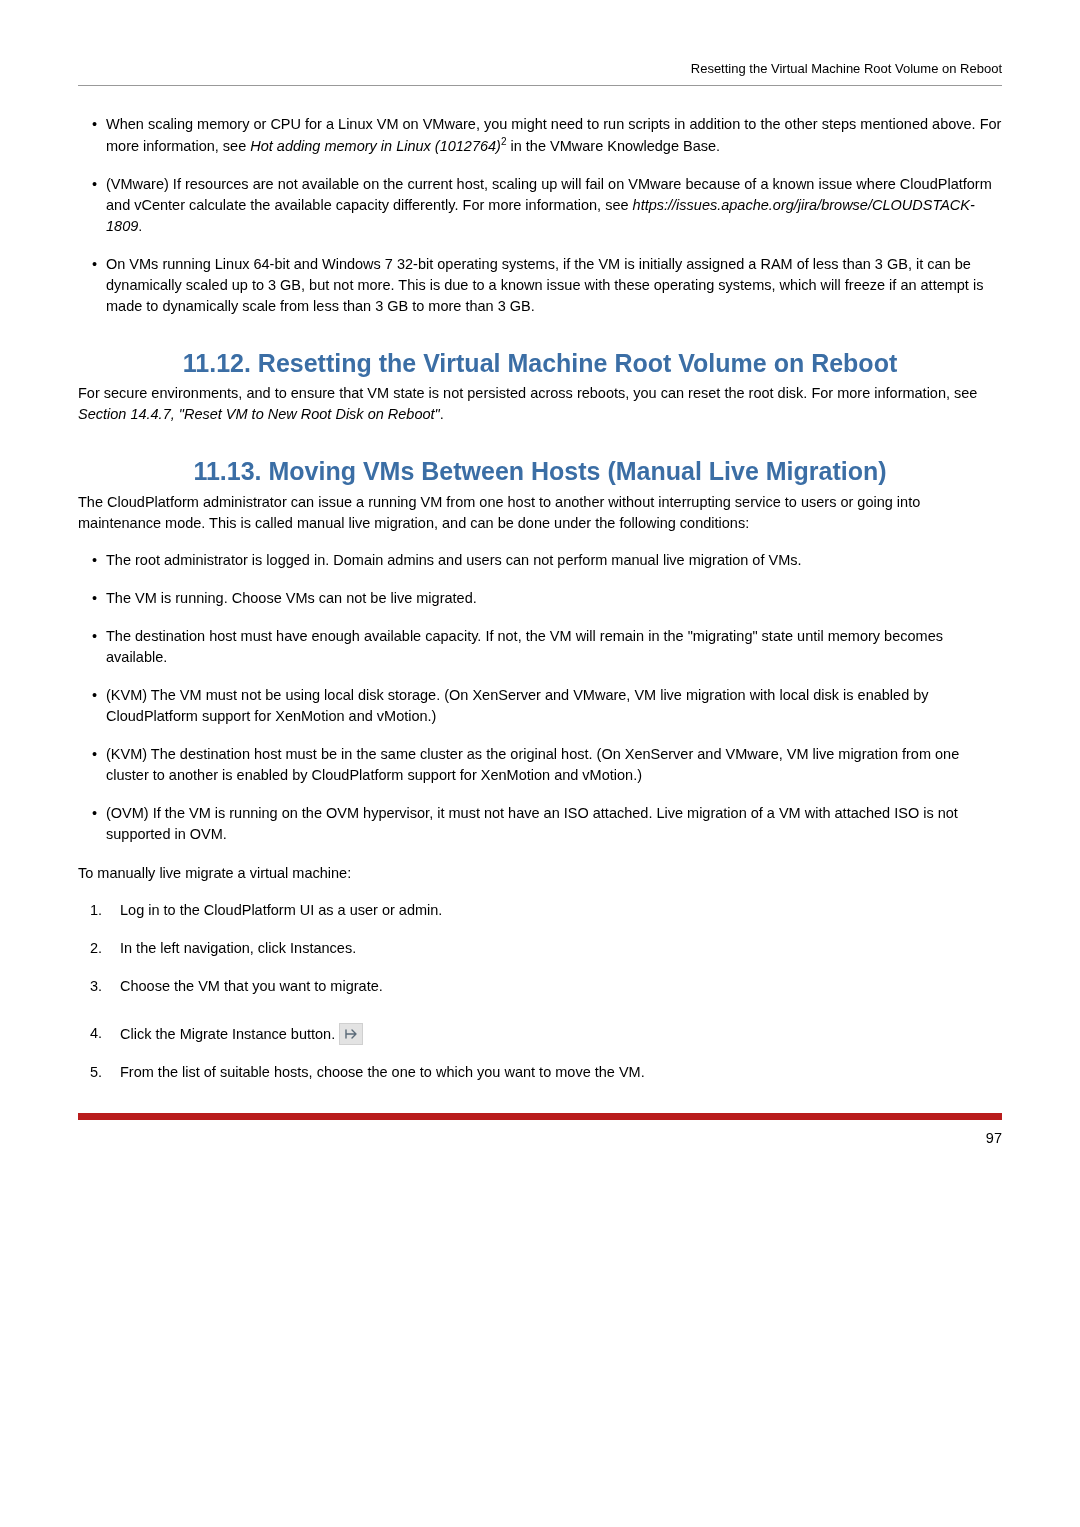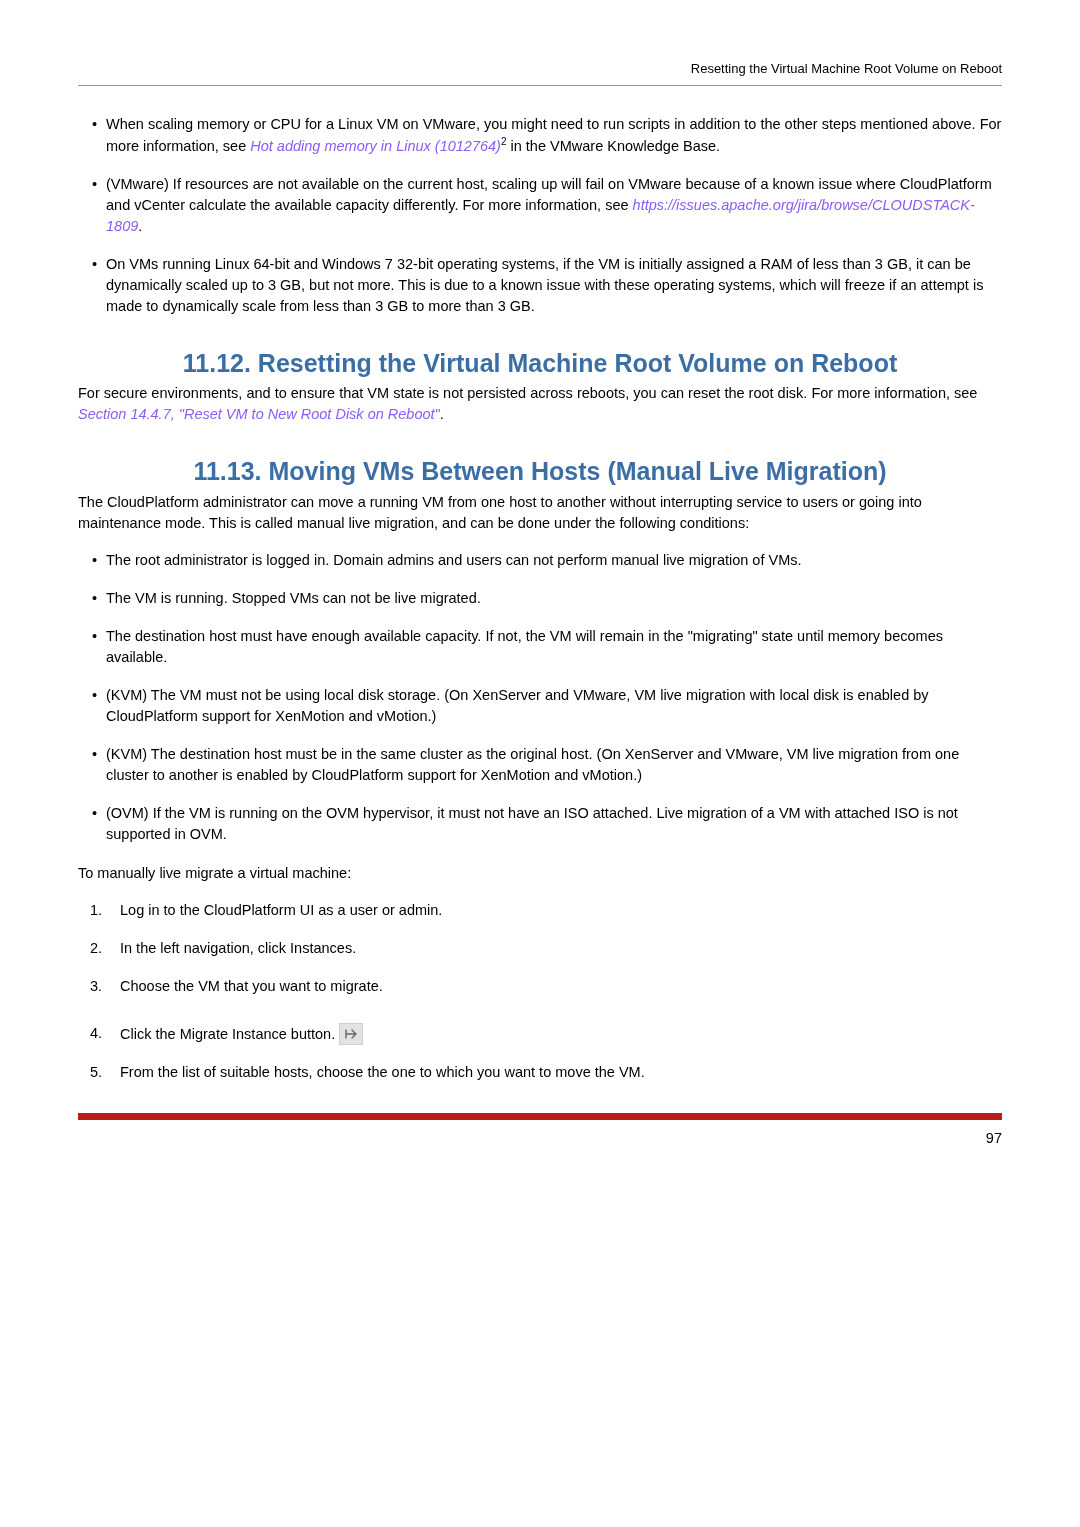--- a/index.html
+++ b/index.html
@@ -41,21 +41,21 @@
     font-weight: bold;
     font-size: 25px;
     margin: 30px 0 4px 0;
     line-height: 1.3;
     text-align: center;
   }
   .body-para {
     margin: 0 0 16px 0;
   }
   a.link {
-    color: #8b5cf6;
+    color: #000000;
     font-style: italic;
     text-decoration: none;
   }
   .sup {
     font-size: 10px;
     vertical-align: super;
   }
   ol.steps {
     list-style: none;
     counter-reset: step;
@@ -119,25 +119,25 @@
     <span>On VMs running Linux 64-bit and Windows 7 32-bit operating systems, if the VM is initially assigned a RAM of less than 3 GB, it can be dynamically scaled up to 3 GB, but not more. This is due to a known issue with these operating systems, which will freeze if an attempt is made to dynamically scale from less than 3 GB to more than 3 GB.</span>
   </li>
 </ul>
 
 <h2>11.12. Resetting the Virtual Machine Root Volume on Reboot</h2>
 <p class="body-para">
   <span>For secure environments, and to ensure that VM state is not persisted across reboots, you can reset the root disk. For more information, see </span><a class="link">Section 14.4.7, "Reset VM to New Root Disk on Reboot"</a><span>.</span>
 </p>
 
 <h2>11.13. Moving VMs Between Hosts (Manual Live Migration)</h2>
-<p class="body-para">The CloudPlatform administrator can move a running VM from one host to another without interrupting service to users or going into maintenance mode. This is called manual live migration, and can be done under the following conditions:</p>
+<p class="body-para">The CloudPlatform administrator can issue a running VM from one host to another without interrupting service to users or going into maintenance mode. This is called manual live migration, and can be done under the following conditions:</p>
 
 <ul class="bullets">
   <li><span>The root administrator is logged in. Domain admins and users can not perform manual live migration of VMs.</span></li>
-  <li><span>The VM is running. Stopped VMs can not be live migrated.</span></li>
+  <li><span>The VM is running. Choose VMs can not be live migrated.</span></li>
   <li><span>The destination host must have enough available capacity. If not, the VM will remain in the "migrating" state until memory becomes available.</span></li>
   <li><span>(KVM) The VM must not be using local disk storage. (On XenServer and VMware, VM live migration with local disk is enabled by CloudPlatform support for XenMotion and vMotion.)</span></li>
   <li><span>(KVM) The destination host must be in the same cluster as the original host. (On XenServer and VMware, VM live migration from one cluster to another is enabled by CloudPlatform support for XenMotion and vMotion.)</span></li>
   <li><span>(OVM) If the VM is running on the OVM hypervisor, it must not have an ISO attached. Live migration of a VM with attached ISO is not supported in OVM.</span></li>
 </ul>
 
 <p class="body-para">To manually live migrate a virtual machine:</p>
 
 <ol class="steps">
   <li><span>Log in to the CloudPlatform UI as a user or admin.</span></li>

